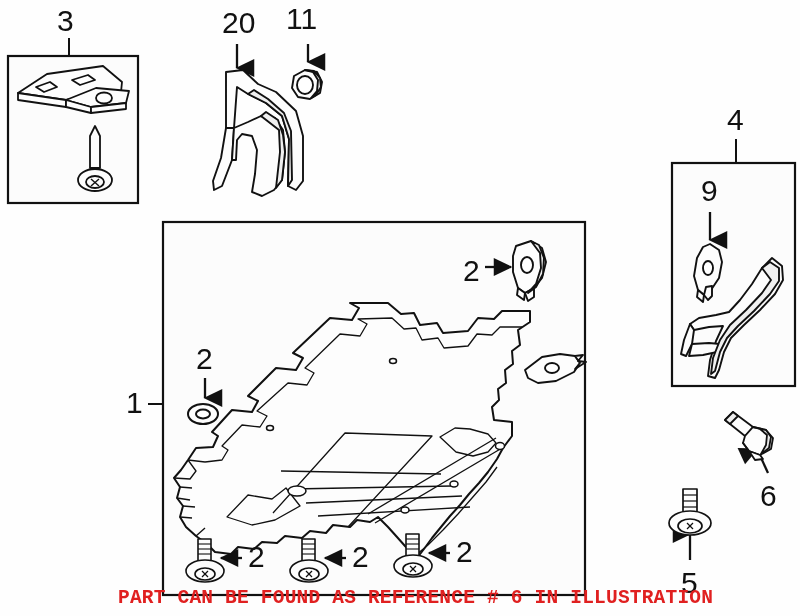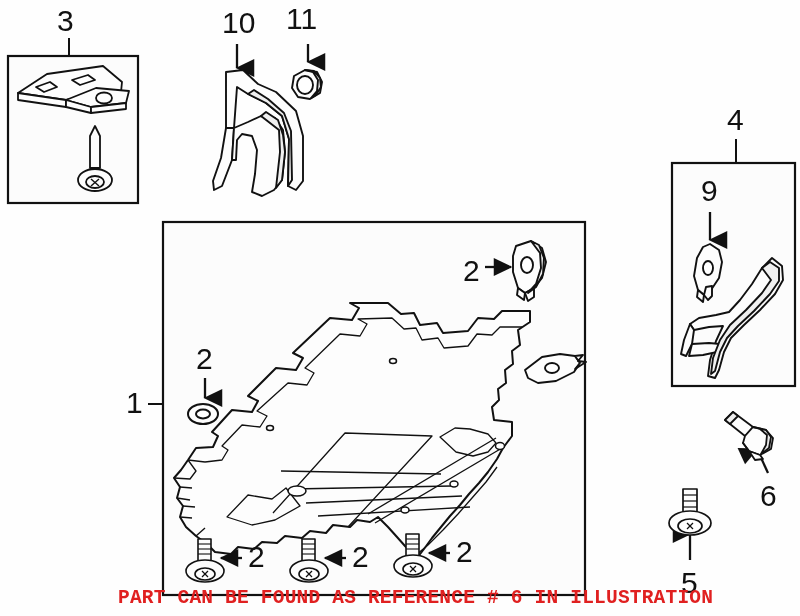--- a/index.html
+++ b/index.html
@@ -247,21 +247,21 @@
       <line x1="406" y1="549" x2="419" y2="549" stroke="#111" stroke-width="1.1"></line>
       <ellipse cx="413" cy="566" rx="19" ry="11"></ellipse>
       <ellipse cx="413" cy="569" rx="10" ry="6" fill="#ffffff"></ellipse>
       <line x1="410" y1="566" x2="416" y2="572" stroke="#111" stroke-width="1.2"></line>
       <line x1="416" y1="566" x2="410" y2="572" stroke="#111" stroke-width="1.2"></line>
     </g>
   </svg>
 
   <div class="callout" style="left:57px; top:6px;">3</div>
 
-  <div class="callout" style="left:222px; top:8px;">10</div>
+  <div class="callout" style="left:222px; top:8px;">20</div>
 
   <div class="callout" style="left:286px; top:4px;">11</div>
 
   <div class="callout" style="left:727px; top:105px;">4</div>
 
   <div class="callout" style="left:701px; top:176px;">9</div>
 
   <div class="callout" style="left:463px; top:256px;">2</div>
 
   <div class="callout" style="left:196px; top:344px;">2</div>

